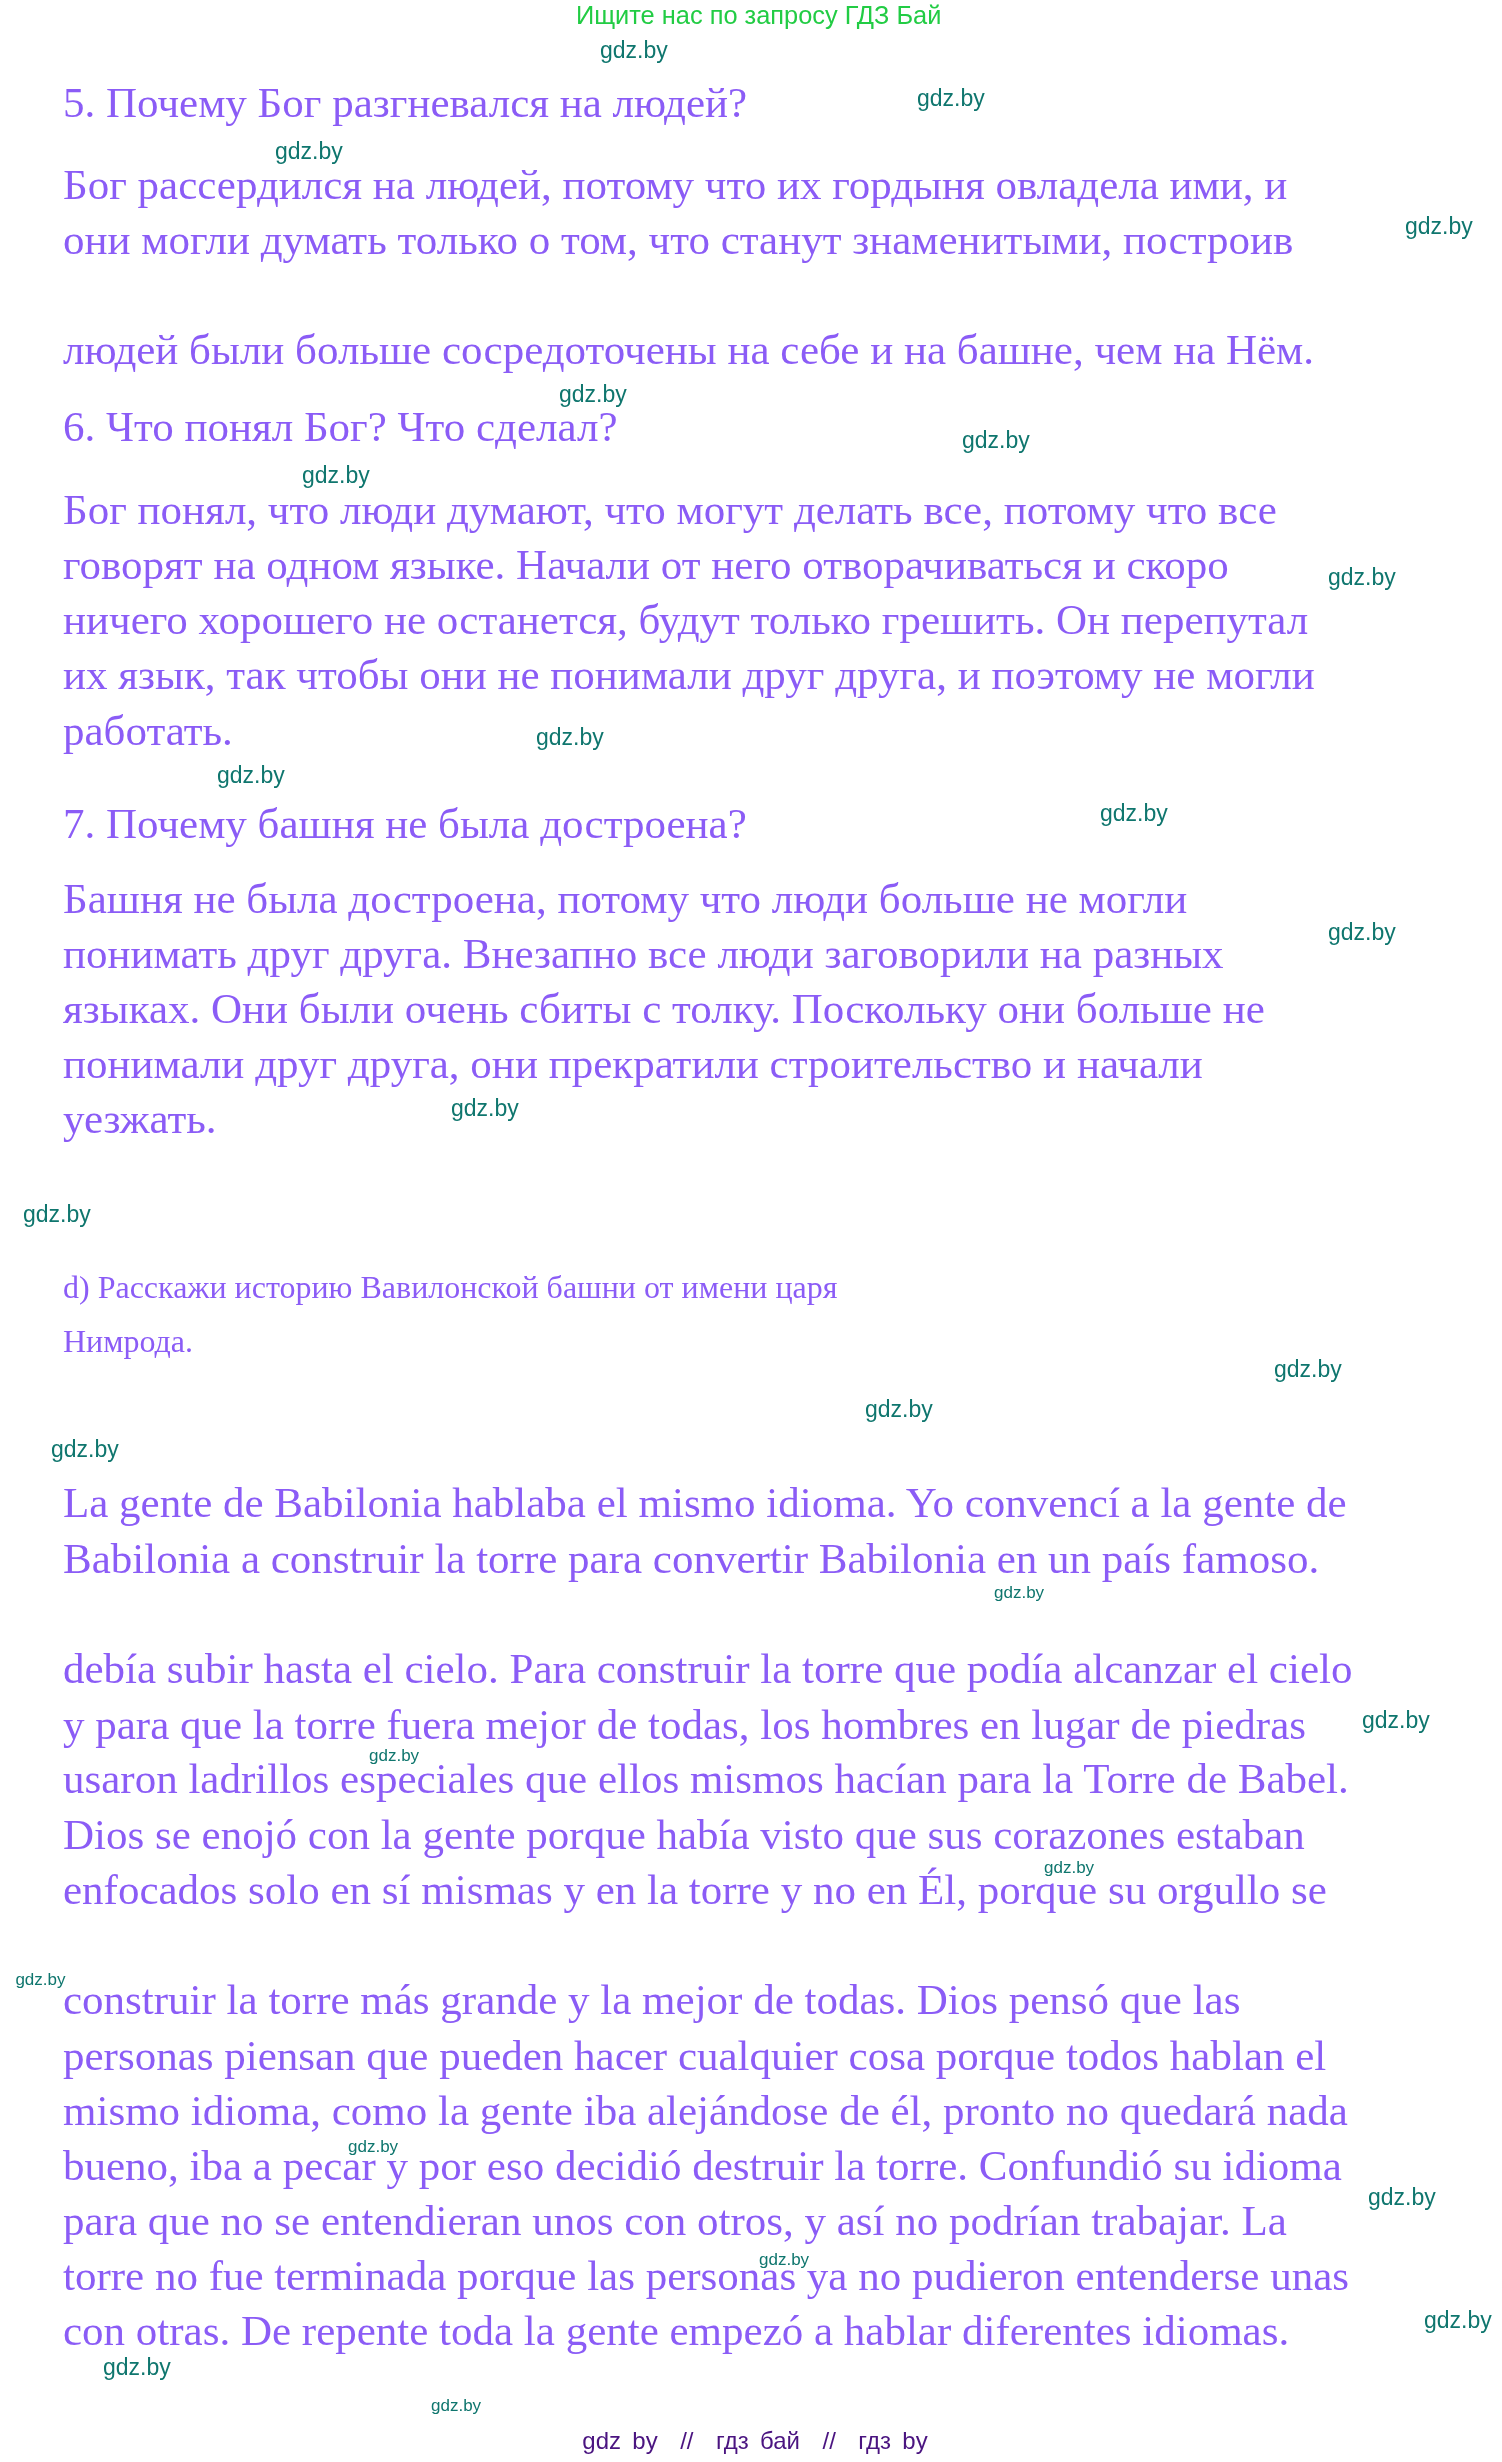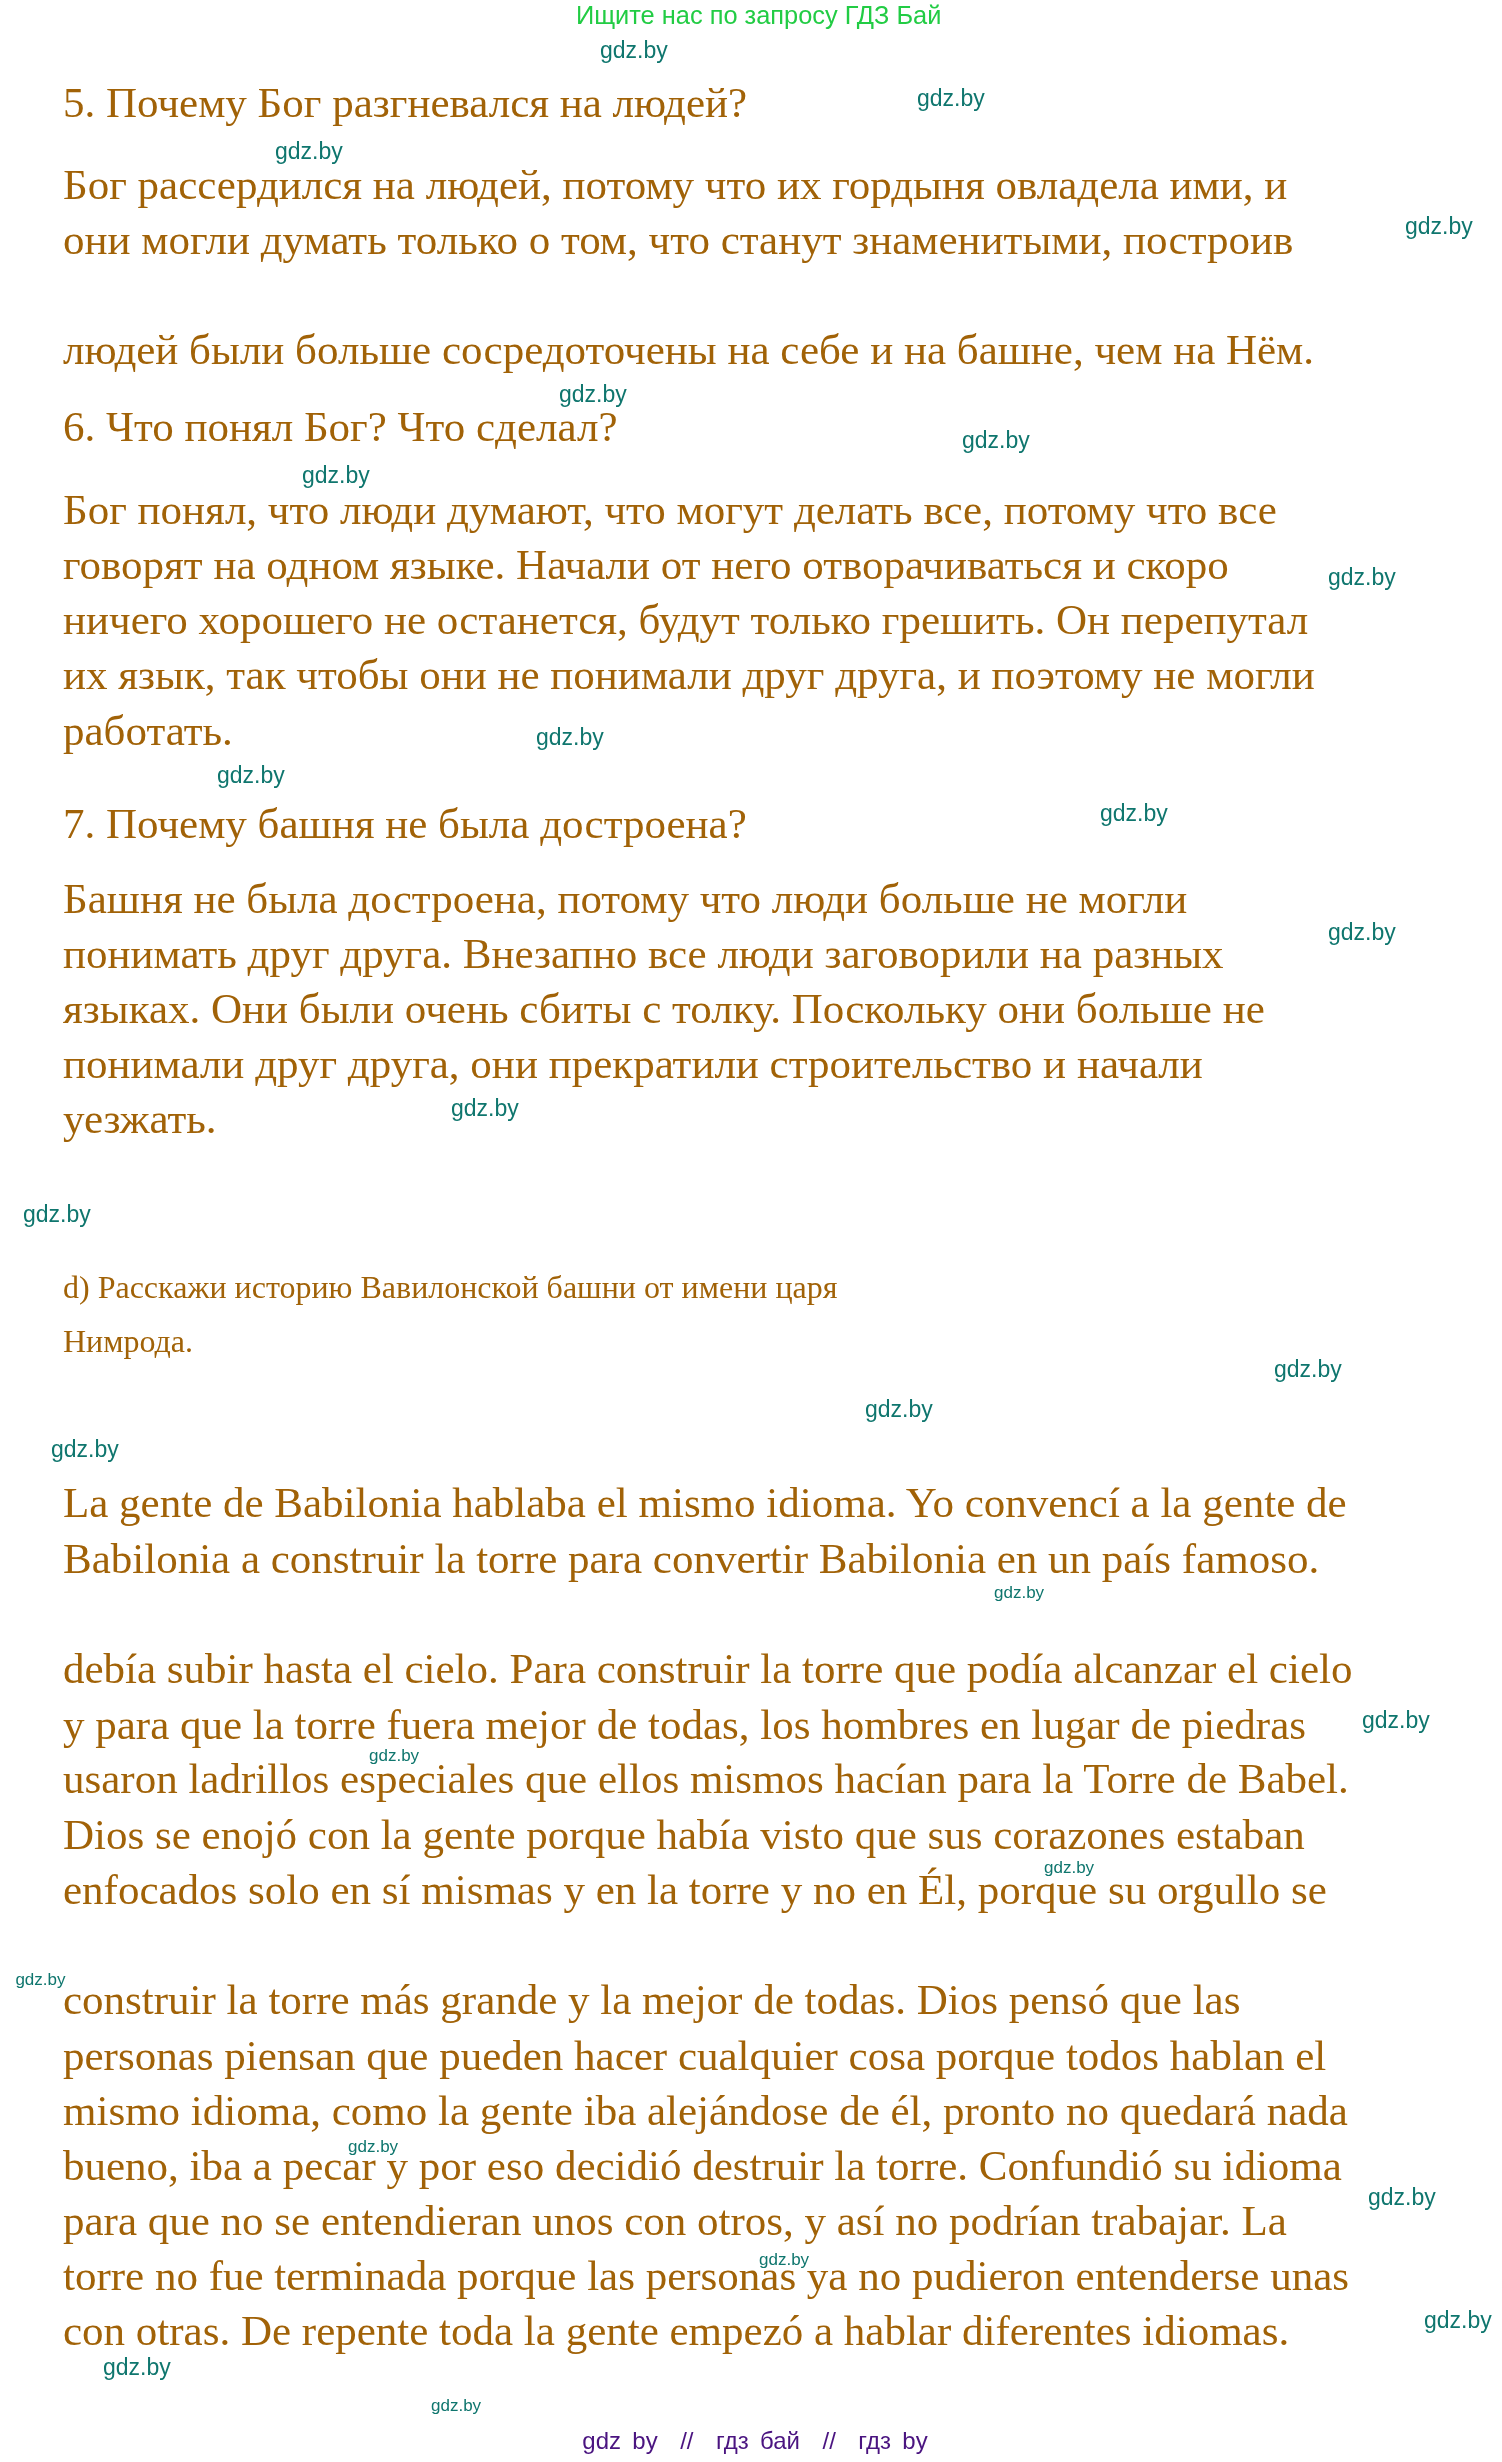--- a/index.html
+++ b/index.html
@@ -13,21 +13,21 @@
   }
   .footer-links {
     position: absolute; left: 0; width: 1502px; top: 2425px; text-align: center;
     font-family: "Liberation Sans", "DejaVu Sans", sans-serif;
     font-size: 24px; line-height: 31px; color: #4a1480;
     padding-left: 8px; box-sizing: border-box; word-spacing: 4.6px;
   }
   .line {
     position: absolute; left: 63px; white-space: nowrap;
     font-family: "Liberation Serif", "DejaVu Serif", serif;
-    font-size: 43px; line-height: 55px; color: #a16207;
+    font-size: 43px; line-height: 55px; color: #8b5cf6;
   }
   .heading { font-weight: normal; font-size: 32px; }
   .wm {
     position: absolute; white-space: nowrap;
     font-family: Liberation Sans, sans-serif;
     font-size: 23px; line-height: 24.6px; color: #0f766e;
   }
   .wm.sm { font-size: 17px; line-height: 18.5px; }
 </style>
 </head>

